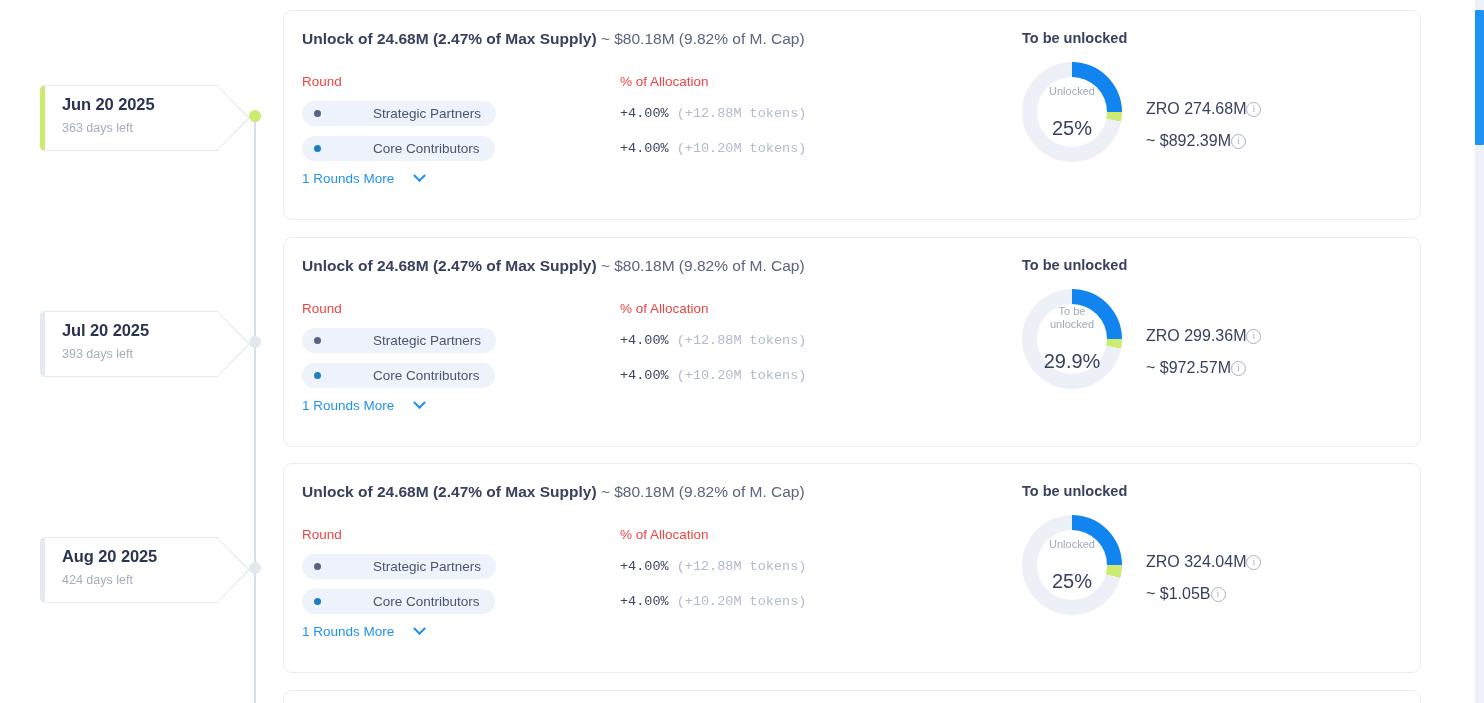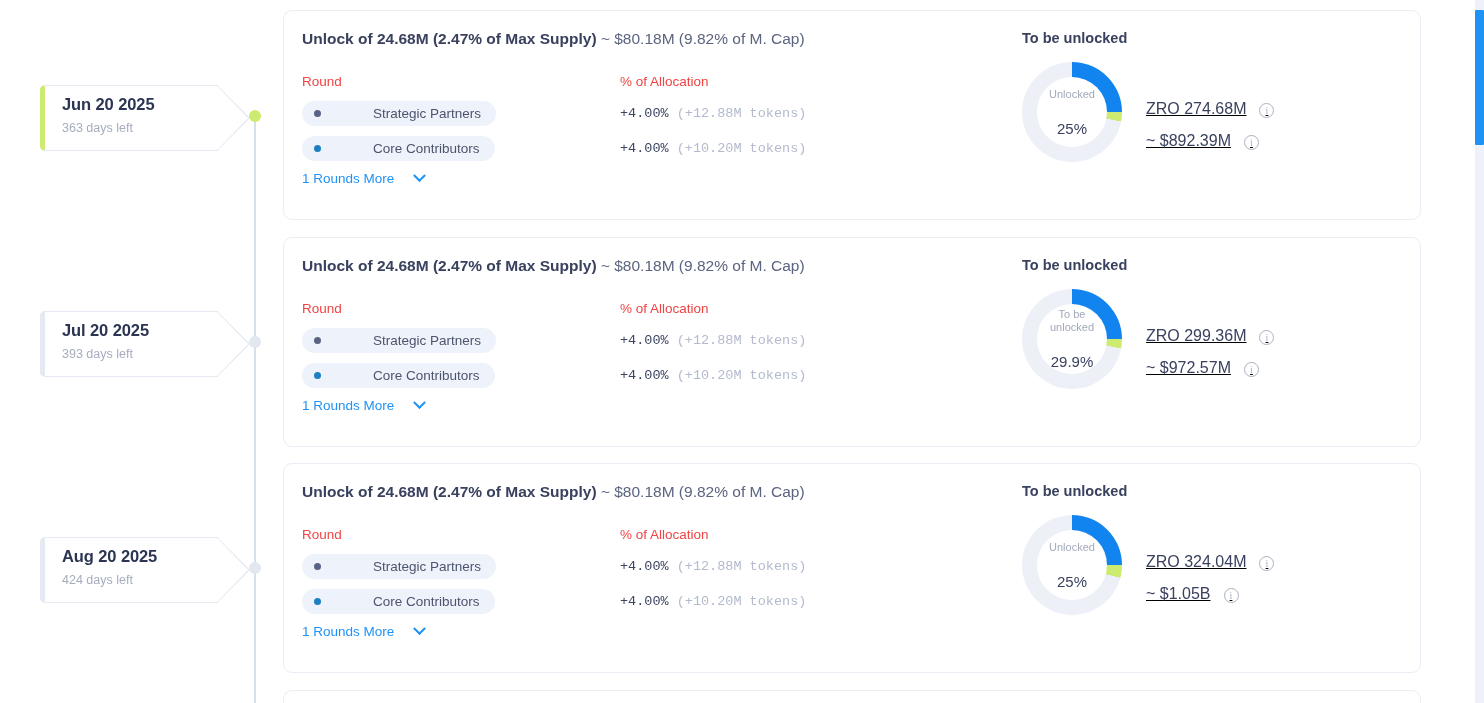--- a/index.html
+++ b/index.html
@@ -171,28 +171,27 @@
     width: 70px; height: 70px; border-radius: 50%;
     background: #fff;
     display: flex; flex-direction: column;
     align-items: center; justify-content: center;
   }
   .donut-lbl {
     font-size: 11px; color: #a2a9ba; line-height: 13px;
     text-align: center; max-width: 62px;
   }
   .donut-pct {
-    font-size: 15px; color: #39415e; margin-top: 19px;
+    font-size: 20px; color: #39415e; margin-top: 19px;
   }
 
   .u-row {
     position: absolute; left: 862px;
-    display: flex; align-items: flex-end; gap: 13px;
+    display: flex; align-items: center; gap: 0;
     white-space: nowrap;
-    text-decoration: underline;
   }
   .u-row.t1 { top: 89px; }
   .u-row.t2 { top: 121px; }
   .u-row .txt { font-size: 16px; color: #39415e; }
   .info-ic {
     width: 15px; height: 15px; border-radius: 50%;
     border: 1.3px solid #aab1c2;
     color: #aab1c2; font-size: 10px;
     font-family: "Liberation Serif", serif;
     display: inline-flex; align-items: center; justify-content: center;

